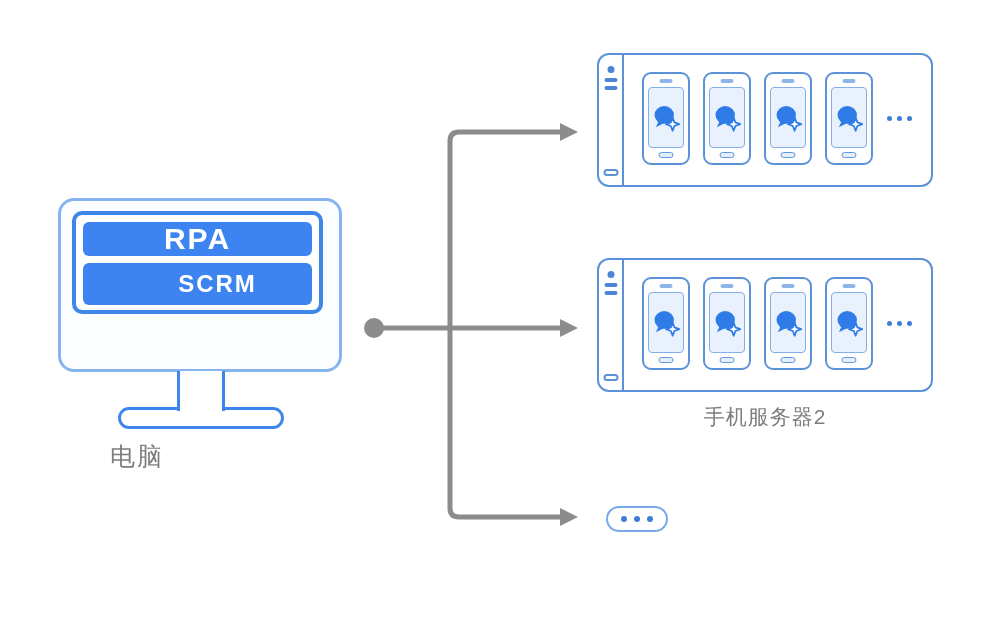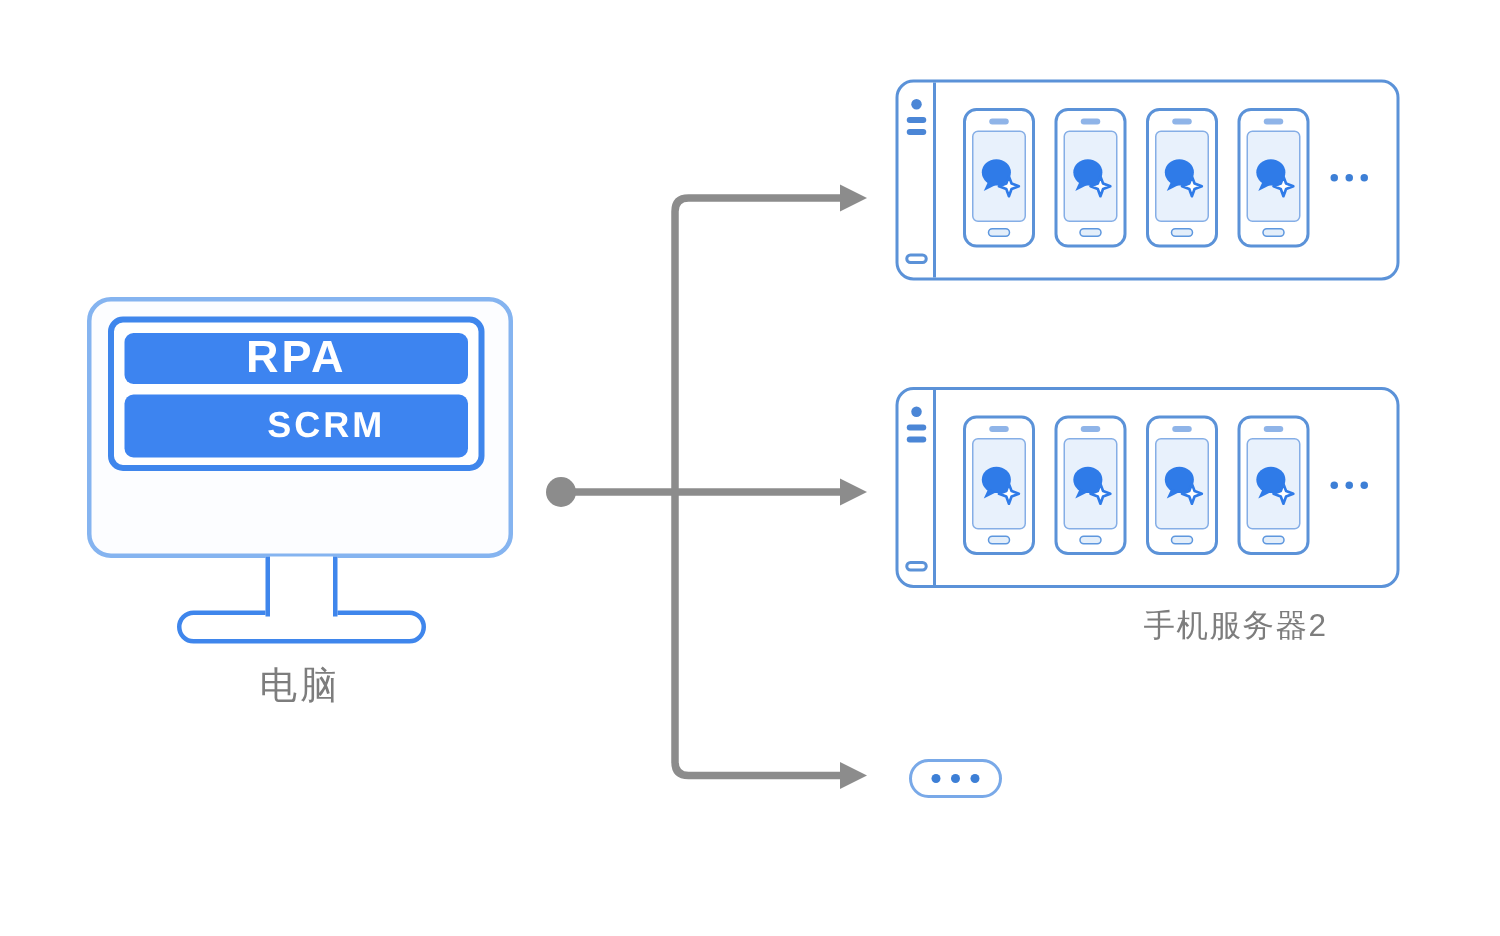--- a/index.html
+++ b/index.html
@@ -27,21 +27,21 @@
     border:4px solid var(--screen-border-blue);border-radius:10px;background:#ffffff;z-index:3;
     padding:7px;display:flex;flex-direction:column;gap:7px;}
   .screen-row{background:var(--primary-blue);border-radius:6px;display:flex;align-items:center;justify-content:center;
     color:#ffffff;font-weight:bold;letter-spacing:2px;}
   .screen-row.rpa{flex:1 1 auto;font-size:30px;}
   .screen-row.scrm{height:42px;flex:0 0 auto;font-size:24px;padding-left:40px;}
   .monitor-neck{position:absolute;left:177px;top:371px;width:48px;height:40px;background:#ffffff;
     border-left:3px solid var(--screen-border-blue);border-right:3px solid var(--screen-border-blue);z-index:4;}
   .monitor-base{position:absolute;left:118px;top:407px;width:166px;height:22px;background:#ffffff;
     border:3px solid var(--screen-border-blue);border-radius:11px;z-index:3;}
-  .computer-caption{position:absolute;left:110px;top:440px;width:180px;text-align:center;
+  .computer-caption{position:absolute;left:110px;top:440px;width:180px;
     font-size:25px;color:var(--caption-gray);letter-spacing:2px;z-index:2;}
 
   
   .server{position:absolute;left:597px;width:336px;height:134px;background:#ffffff;
     border:2.5px solid var(--outline-blue);border-radius:12px;z-index:2;}
   .server.s1{top:53px;}
   .server.s2{top:258px;}
   .server-panel{position:absolute;left:0;top:0;bottom:0;width:25px;border-right:2px solid var(--outline-blue);}
   .led-dot{position:absolute;left:50%;transform:translateX(-50%);top:11px;width:7px;height:7px;border-radius:50%;background:#4B86D6;}
   .led-bar{position:absolute;left:50%;transform:translateX(-50%);width:13px;height:4px;border-radius:2px;background:#4B86D6;}
@@ -55,21 +55,21 @@
   .phone-screen{position:absolute;left:4px;right:4px;top:13px;height:61px;background:var(--phone-screen-fill);
     border:1.5px solid #85AEE6;border-radius:4px;display:flex;align-items:center;justify-content:center;}
   .chat-icon-svg{width:30px;height:30px;display:block;}
   .phone-home{position:absolute;left:50%;transform:translateX(-50%);bottom:5px;width:15px;height:6px;
     border:1.5px solid #5E97DE;border-radius:3px;background:#E3EEFA;}
   .server-ellipsis{position:absolute;left:288px;top:61px;display:flex;gap:5px;align-items:center;}
   .server-ellipsis .dot{width:5px;height:5px;border-radius:50%;background:#3D7FD6;}
   .server-caption{position:absolute;left:645px;width:240px;text-align:center;font-size:21px;
     color:var(--caption-gray);letter-spacing:1px;z-index:2;}
   .server-caption.c1{top:198px;}
-  .server-caption.c2{top:403px;text-align:right;}
+  .server-caption.c2{top:403px;}
 
   
   .more-pill{position:absolute;left:606px;top:506px;width:62px;height:26px;background:#ffffff;
     border:2px solid #79A9E8;border-radius:13px;display:flex;align-items:center;justify-content:center;gap:7px;z-index:2;}
   .more-pill .dot{width:6px;height:6px;border-radius:50%;background:#3D7FD6;}
 </style>
 </head>
 <body>
 
 <div class="canvas">

